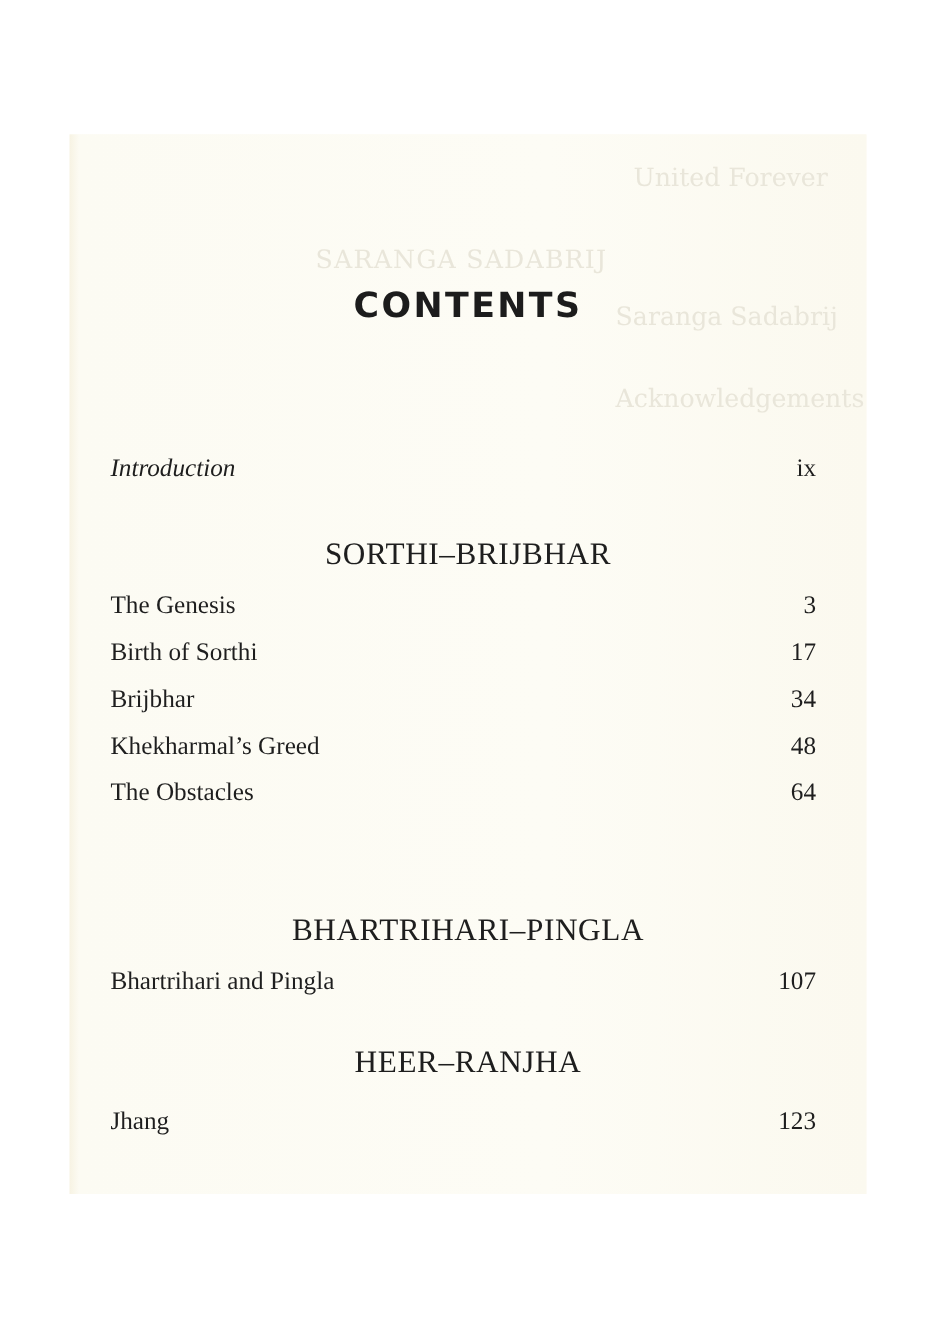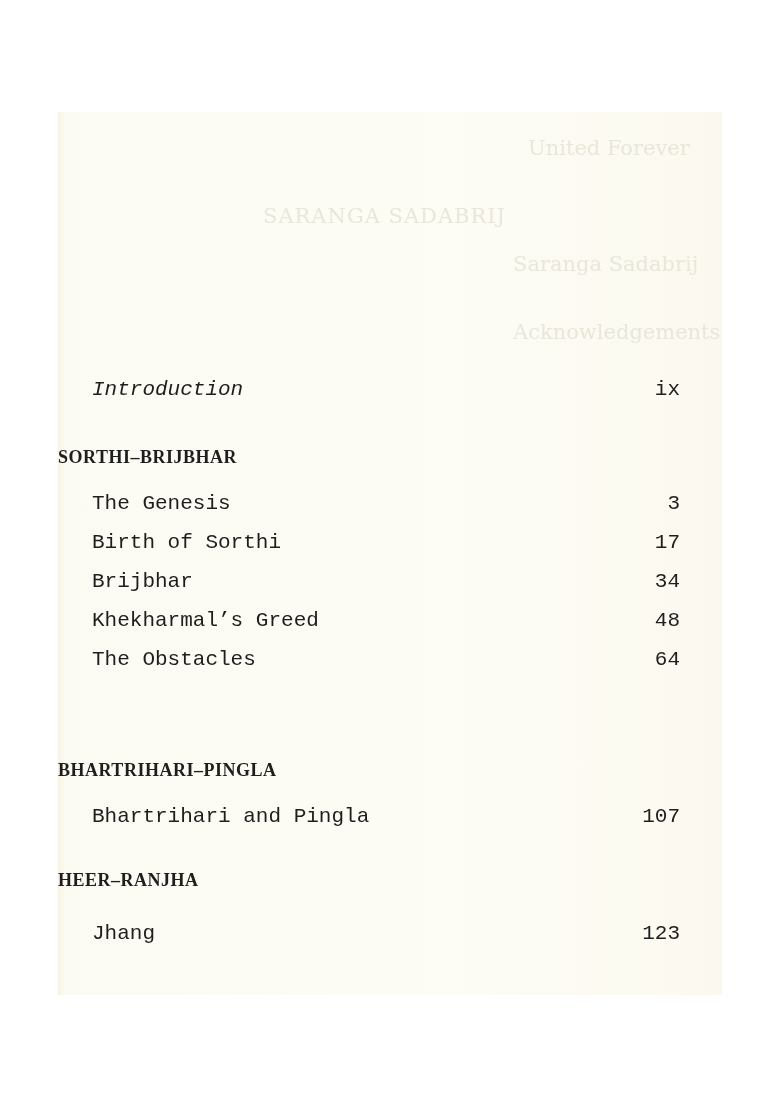--- a/index.html
+++ b/index.html
@@ -12,39 +12,40 @@
   .ghost {
     position:absolute; color:#e9e6da; font-family:"DejaVu Serif", serif; font-size:21px;
   }
   .title {
     position:absolute; left:0; right:0; top:125px; text-align:center;
     font-family:"DejaVu Sans", sans-serif; font-weight:bold; font-size:29px;
     letter-spacing:2px; color:#1c1c1c;
   }
   .entry {
     position:absolute; left:34px; right:42px;
-    font-family:Liberation Mono, monospace; font-size:21px; color:#1e1e1e;
+    font-family:Liberation Serif, serif; font-size:21px; color:#1e1e1e;
     display:flex; justify-content:space-between; align-items:baseline;
   }
   .entry .lbl.italic { font-style:italic; }
   .section {
-    position:absolute; left:0; right:0; 
-    font-family:"Liberation Serif", serif; font-size:18px; color:#1e1e1e; letter-spacing:0.5px;font-weight:bold;
+    position:absolute; left:0; right:0; text-align:center;
+    font-family:"Liberation Serif", serif; font-size:26px; color:#1e1e1e; letter-spacing:0.5px;
   }
 </style>
 </head>
 <body>
 
 <div class="page">
 
   <div class="ghost" style="left:470px; top:24px;">United Forever</div>
   <div class="ghost" style="left:205px; top:92px; letter-spacing:1px;">SARANGA SADABRIJ</div>
   <div class="ghost" style="left:455px; top:140px;">Saranga Sadabrij</div>
   <div class="ghost" style="left:455px; top:208px;">Acknowledgements</div>
 
+  <div class="title">CONTENTS</div>
 
   <div class="entry" style="top:266px;">
     <span class="lbl italic">Introduction</span>
     <span>ix</span>
   </div>
 
   <div class="section" style="top:335px;">SORTHI–BRIJBHAR</div>
 
   <div class="entry" style="top:380px;">
     <span>The Genesis</span>

